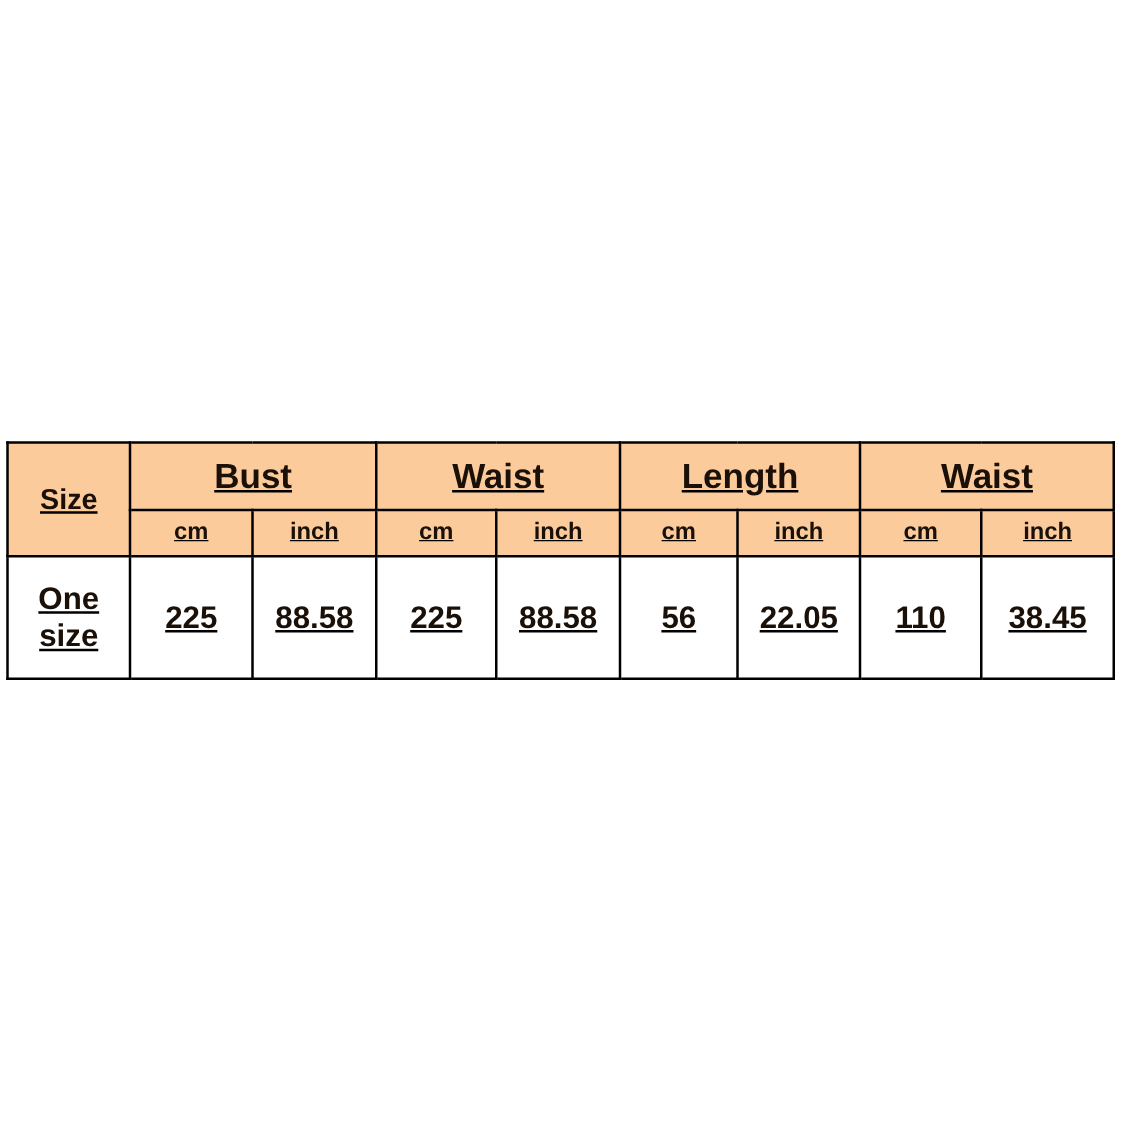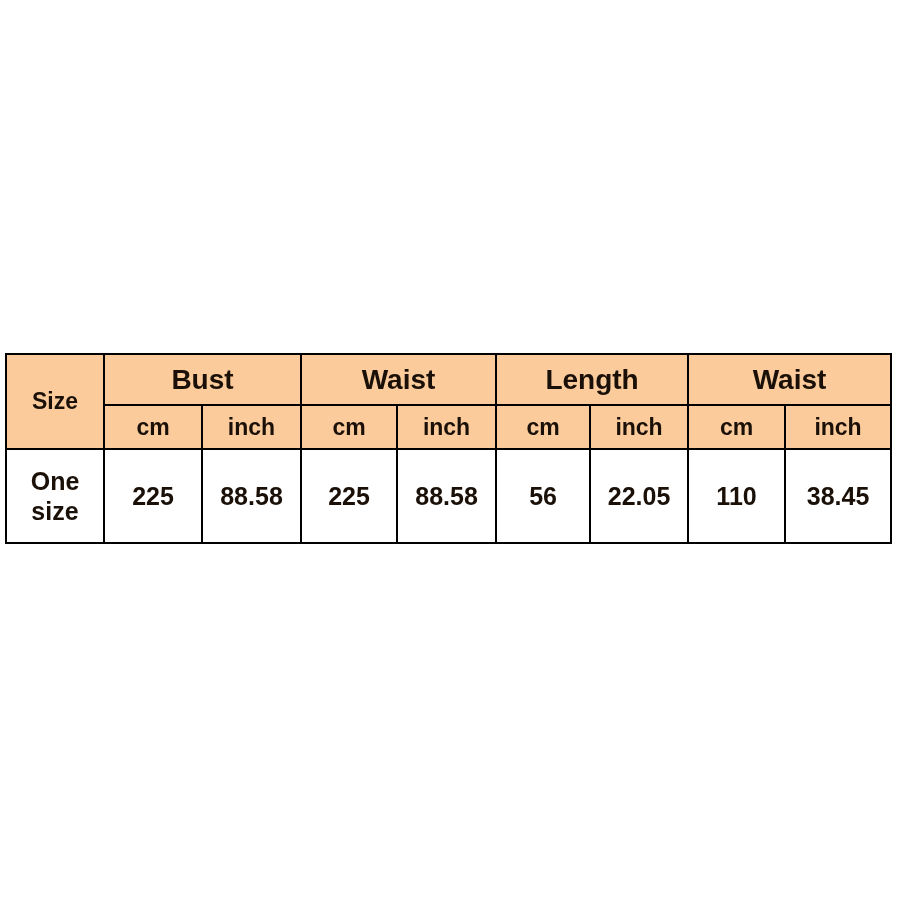--- a/index.html
+++ b/index.html
@@ -14,20 +14,21 @@
     overflow: hidden;
     font-family: "Liberation Sans", sans-serif;
   }
 
   #size-chart-wrap {
     position: absolute;
     left: 5px;
     top: 353px;
     width: 885px;
     height: 191px;
+    text-decoration: underline;
   }
 
   table.size-chart {
     border-collapse: collapse;
     table-layout: fixed;
     width: 885px;
     height: 191px;
     background: #ffffff;
   }
 
@@ -49,21 +50,21 @@
     font-size: 23px;
     line-height: 1.18;
     width: 98px;
   }
 
   .cell-group {
     font-size: 28px;
   }
 
   .cell-unit {
-    font-size: 23px;
+    font-size: 19px;
   }
 
   .body-row td {
     background: #ffffff;
     font-size: 25px;
   }
 
   .cell-size-value {
     font-size: 25px;
     line-height: 1.2;

